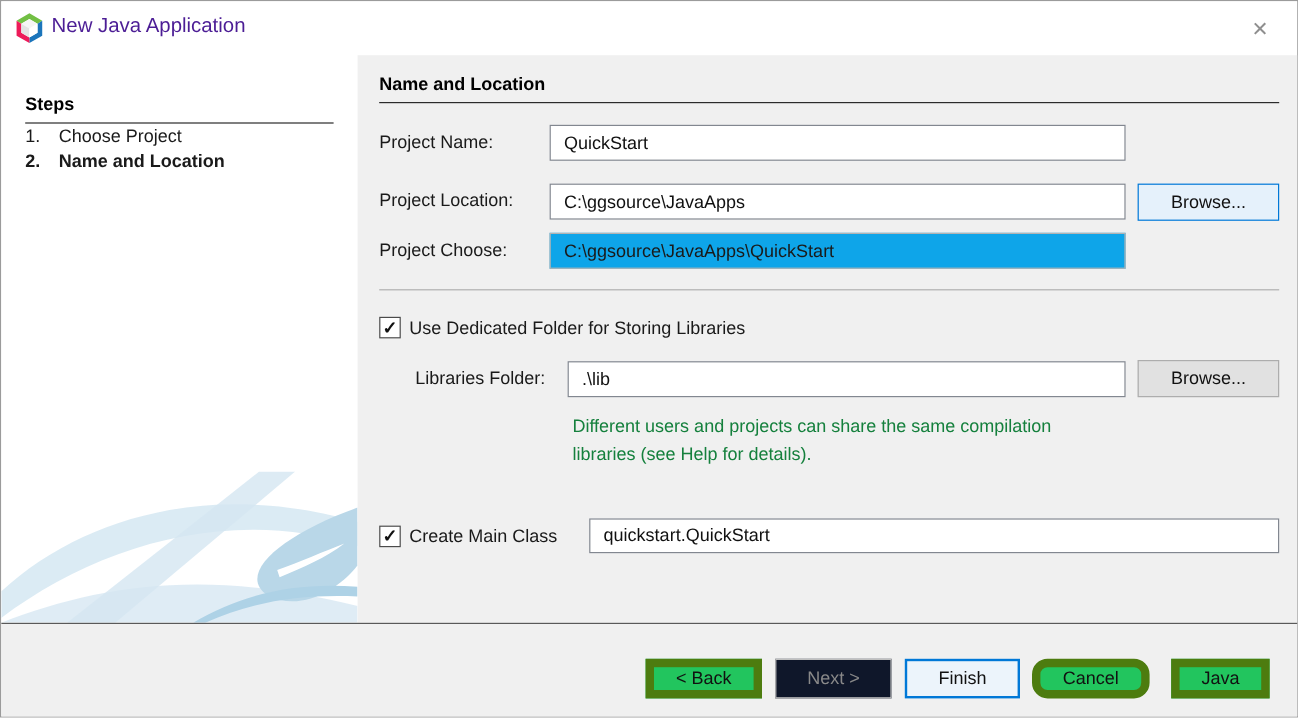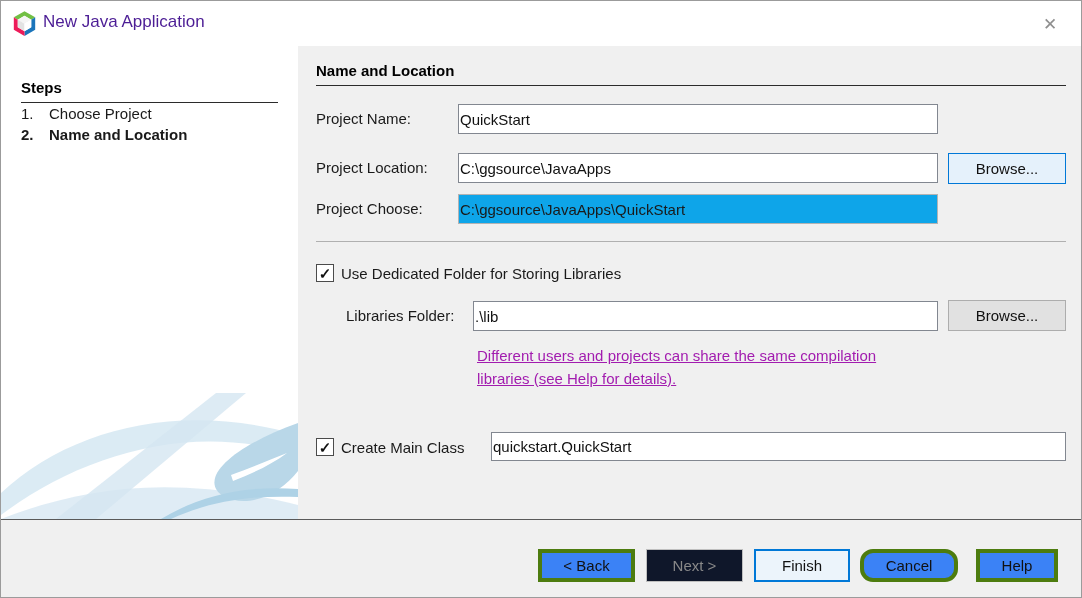--- a/index.html
+++ b/index.html
@@ -54,52 +54,52 @@
   .main-header {
     position: absolute; left: 18px; top: 16px; width: 750px;
     font-size: 15px; font-weight: bold; color: #000;
     padding-bottom: 6px; border-bottom: 1px solid #2b2b2b;
   }
   .fld-label { position: absolute; font-size: 15px; color: #1a1a1a; line-height: 30px; white-space: nowrap; }
   .txt-input {
     position: absolute; height: 30px;
     border: 1px solid #828790; background: #ffffff;
     font-family: "Liberation Sans", sans-serif; font-size: 15px; color: #111;
-    padding: 0 1px; outline: none;
+    padding: 0 11px; outline: none;
   }
   .txt-input:disabled, .txt-readonly {
     background: #0ea5e9; color: #1a1a1a; border: 1px solid #b3b3b3;
   }
   .browse-btn {
     position: absolute; width: 118px; height: 31px;
     font-family: "Liberation Sans", sans-serif; font-size: 15px; color: #111;
     background: #e1e1e1; border: 1px solid #adadad; cursor: default; text-align: center;
   }
   .browse-btn.focused { background: #e5f1fb; border: 1px solid #0078d7; }
   .hsep { position: absolute; left: 18px; width: 750px; height: 0; border-top: 1px solid #b0b0b0; }
 
   .checkbox {
     position: absolute; width: 18px; height: 18px;
     background: #fff; border: 1px solid #4b4b4b;
     display: flex; align-items: center; justify-content: center;
     font-size: 15px; font-weight: bold; color: #111; line-height: 1;
   }
   .chk-label { position: absolute; font-size: 15px; color: #1a1a1a; white-space: nowrap; }
 
-  .hint { position: absolute; font-size: 15px; color: #a21caf; line-height: 23px; text-decoration: underline; }
+  .hint { position: absolute; font-size: 15px; color: #15803d; line-height: 23px; }
 
   
   .footer {
     position: absolute; left: 0; top: 518px; width: 1082px; height: 80px;
     background: #f0f0f0; border-top: 1px solid #595959;
   }
   .btn {
     position: absolute; top: 29px; height: 33px;
     font-family: "Liberation Sans", sans-serif; font-size: 15px; color: #111;
-    background: #3b82f6; border: 4px solid #4d7c0f; cursor: default;
+    background: #22c55e; border: 7px solid #4d7c0f; cursor: default;
   }
   .btn.default-btn { background: #ecf4fb; border: 2px solid #0078d7; }
   .btn:disabled { background: #0f172a; border: 1px solid #bfbfbf; color: #898989; }
 </style>
 </head>
 <body>
 
 <div class="dialog">
 
   <div class="titlebar">
@@ -167,16 +167,16 @@
     </div>
     <div class="chk-label" style="left:43px; top:393px;">Create Main Class</div>
     <input class="txt-input" style="left: 193px; top: 386px; width: 575px; height: 29px;" type="text" value="quickstart.QuickStart">
   </div>
 
   <div class="footer">
     <button class="btn" style="left:537px; width:97px;">&lt; Back</button>
     <button class="btn" style="left:645px; width:97px;" disabled="">Next &gt;</button>
     <button class="btn default-btn" style="left:753px; width:96px;">Finish</button>
     <button class="btn" style="left:859px; width:98px;border-radius:13px;">Cancel</button>
-    <button class="btn" style="left:975px; width:82px;">Help</button>
+    <button class="btn" style="left:975px; width:82px;">Java</button>
   </div>
 
 </div>
 
 </body></html>

